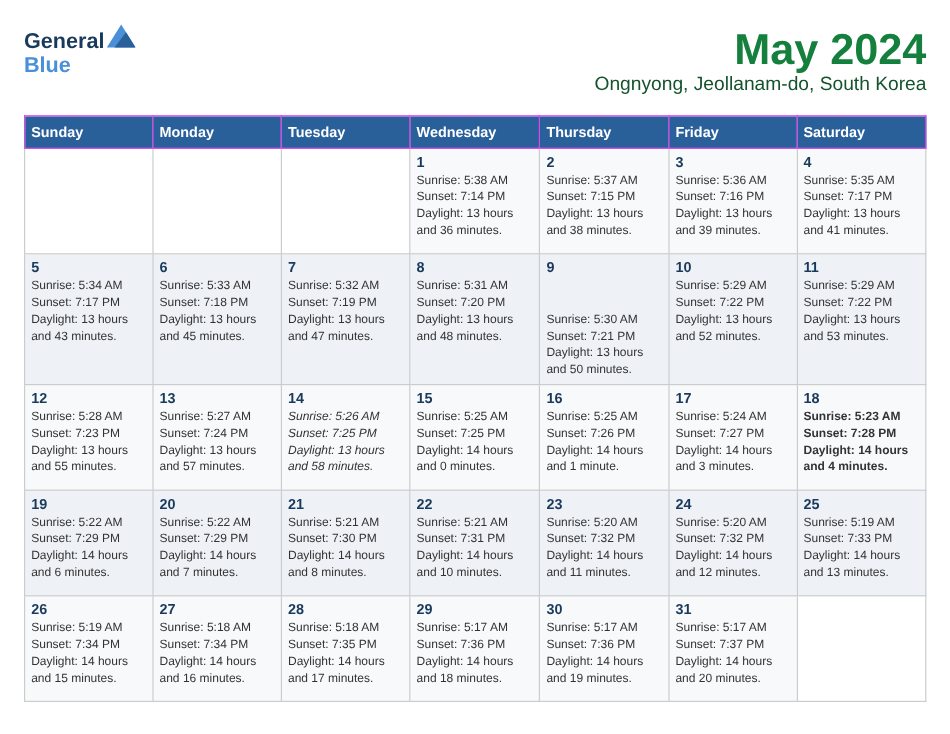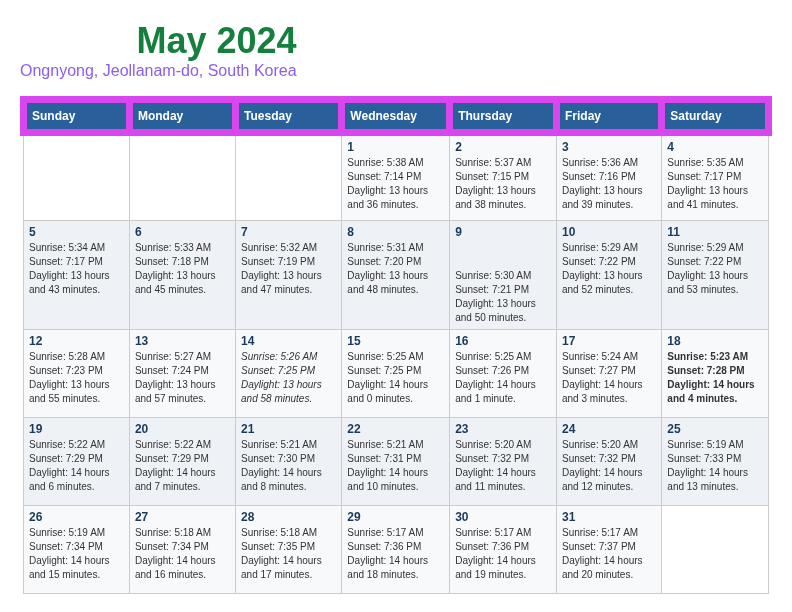--- a/index.html
+++ b/index.html
@@ -33,35 +33,35 @@
       text-align: right;
       margin-bottom: 4px;
     }
     .month-title {
       font-size: 36px;
       font-weight: bold;
       color: #15803d;
     }
     .location-title {
       font-size: 16px;
-      color: #8b5cf6;
+      color: #14532d;
       margin-bottom: 10px;
     }
     .calendar-table {
       width: 100%;
       border-collapse: collapse;
       font-size: 11px;
     }
     .calendar-table thead tr th {
       background-color: #2a6099;
       color: #fff;
       text-align: left;
       padding: 6px 5px;
       font-size: 12px;
-      border: 7px solid #d946ef;
+      border: 1px solid #d946ef;
     }
     .calendar-table tbody tr td {
       border: 1px solid #ccc;
       vertical-align: top;
       padding: 4px 5px;
       width: 110px;
       min-height: 80px;
       height: 88px;
       color: #333;
       background: #fff;
@@ -92,20 +92,31 @@
       justify-content: space-between;
       align-items: flex-start;
       margin-bottom: 2px;
     }
   </style>
 </head>
 <body>
 
 <div>
   <div class="top-row">
+    <div class="header-logo">
+      <div>
+        <div class="logo-text">
+          General<svg class="logo-icon" viewBox="0 0 30 24" fill="none" xmlns="http://www.w3.org/2000/svg">
+            <polygon points="0,24 15,0 30,24" fill="#4a90d9"></polygon>
+            <polygon points="8,24 20,8 30,24" fill="#2a6099"></polygon>
+          </svg><br>
+          <span style="color:#4a90d9;">Blue</span>
+        </div>
+      </div>
+    </div>
     <div class="title-section">
       <div class="month-title">May 2024</div>
       <div class="location-title">Ongnyong, Jeollanam-do, South Korea</div>
     </div>
   </div>
 
   <table class="calendar-table">
     <thead>
       <tr>
         <th>Sunday</th>

